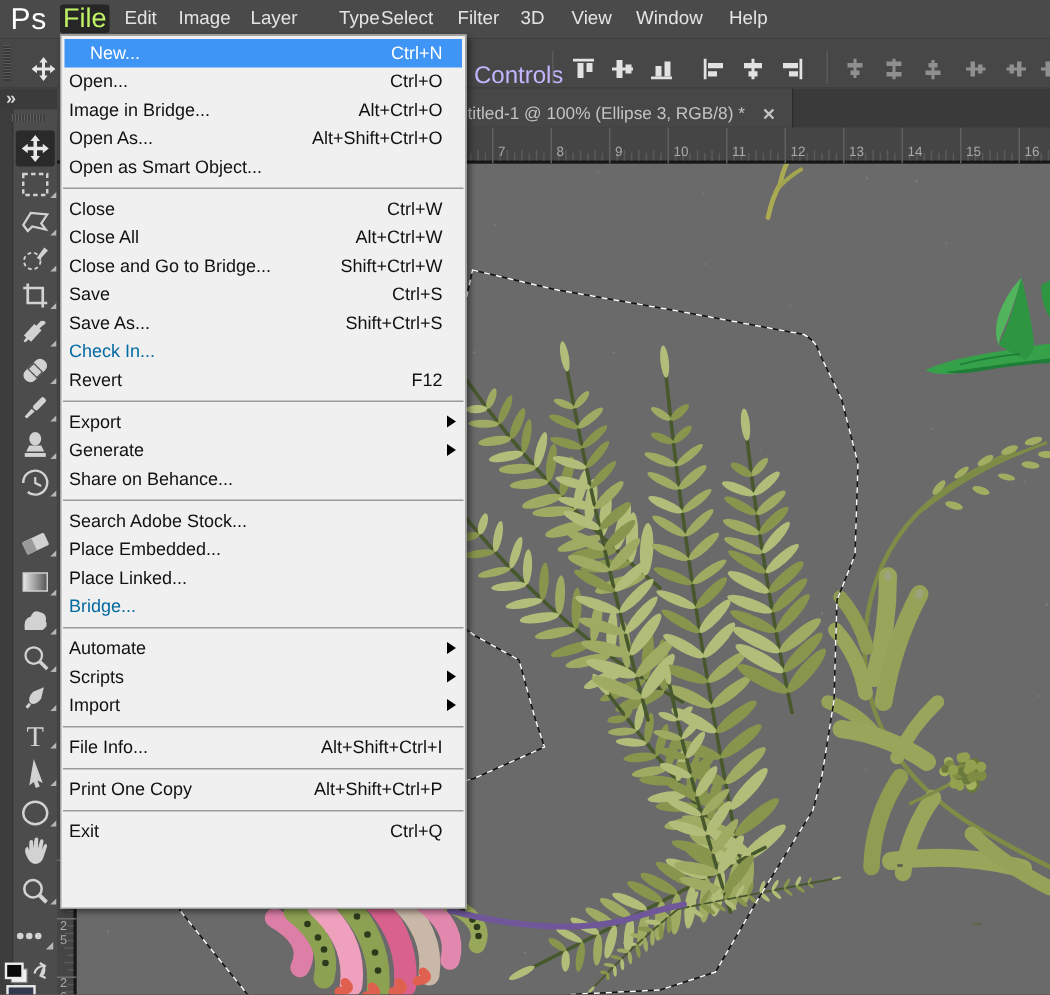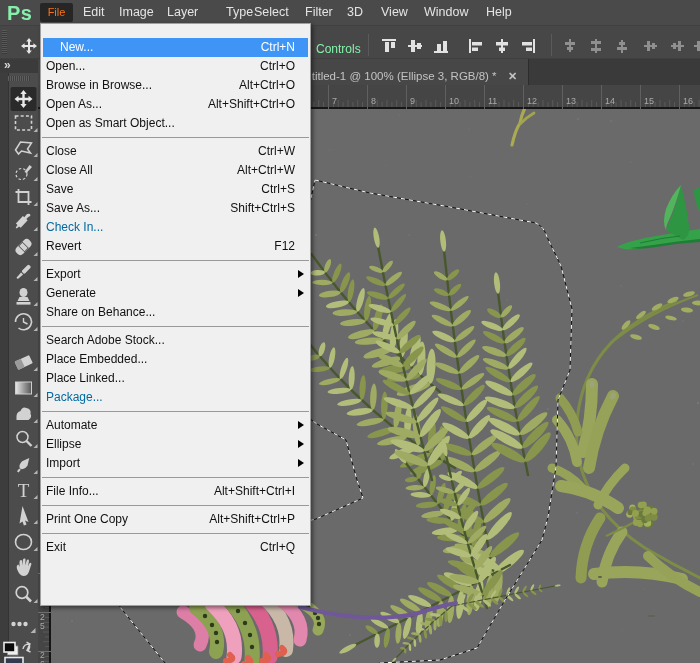--- a/index.html
+++ b/index.html
@@ -1,31 +1,31 @@
 <!DOCTYPE html>
 <html><head>
 <meta charset="utf-8">
 <style>
 html,body{margin:0;padding:0;}
 body{width:700px;height:663px;position:relative;overflow:hidden;
   font-family:"Liberation Sans",sans-serif;background:#4a4a4a;}
 *{box-sizing:border-box;}
 
 #menubar{position:absolute;left:0;top:0;width:700px;height:25px;background:#4a4a4a;z-index:30;}
-#pslogo{position:absolute;left:7px;top:2px;font-size:20px;font-weight:bold;color:#86efac;letter-spacing:0.5px;}
+#pslogo{position:absolute;left:7px;top:2px;font-size:20px;font-weight:normal;color:#ffffff;letter-spacing:0.5px;}
 .mitem{position:absolute;top:0;height:25px;line-height:24px;font-size:12.5px;color:#e4e4e4;}
 #filebtn{position:absolute;left:40px;top:3px;width:33px;height:19px;background:#262626;border-radius:2px;
-  color:#f97316;text-align:center;line-height:19px;font-size:11px;z-index:31;}
+  color:#bef264;text-align:center;line-height:19px;font-size:18px;z-index:31;}
 
 #optbar{position:absolute;left:0;top:25px;width:700px;height:34px;background:#474747;z-index:20;
   border-top:1px solid #404040;border-bottom:1px solid #3f3f3f;}
 #optgrip{position:absolute;left:2px;top:4px;width:5px;height:24px;
   background:repeating-linear-gradient(to bottom,#595959 0 1px,#3a3a3a 1px 2px);}
 #opt-movetool{position:absolute;left:21px;top:12px;}
-#optctl{position:absolute;left:316px;top:16px;font-size:12px;color:#86efac;text-align:center;}
+#optctl{position:absolute;left:316px;top:16px;font-size:16px;color:#c4b5fd;text-align:center;}
 .vsep{position:absolute;top:8px;width:1px;height:22px;background:#5a5a5a;}
 .aicon{position:absolute;top:13px;}
 
 #tabbar{position:absolute;left:38px;top:59px;width:662px;height:26px;background:#3a3a3a;z-index:5;}
 #tab{position:absolute;left:0;top:0;width:491px;height:26px;background:#474747;border-right:1px solid #2c2c2c;}
 #tabtxt{position:absolute;left:259px;top:11px;font-size:11.5px;color:#c3c3c3;white-space:nowrap;}
 #tabx{position:absolute;left:470px;top:11px;font-size:11px;color:#c3c3c3;font-weight:bold;}
 
 #rulerh{position:absolute;left:38px;top:85px;width:662px;height:24px;background:#454545;z-index:5;
   border-bottom:2px solid #161616;}
@@ -38,21 +38,21 @@
   border-right:1px solid #333;}
 #toolbar{position:absolute;left:9px;top:59px;width:29px;height:604px;background:#4c4c4c;z-index:6;}
 #tbhead{position:absolute;left:0px;top:59px;width:38px;height:14px;background:#3b3b3b;z-index:7;
   color:#d6d6d6;font-size:12px;font-weight:bold;line-height:12px;padding-left:4px;letter-spacing:-2px;}
 #tbgrip{position:absolute;left:8px;top:76px;width:22px;height:5px;z-index:7;
   background:repeating-linear-gradient(to right,#5e5e5e 0 1px,#404040 1px 2px);}
 
 #canvas{position:absolute;left:51px;top:109px;width:649px;height:554px;background:#6a6a6a;z-index:1;}
 
 #menu{position:absolute;left:40px;top:23px;width:271px;height:583px;background:#f0f0f0;
-  border:1px solid #a0a0a0;box-shadow:2px 2px 4px rgba(0,0,0,.45);z-index:40;padding-top:14px;}
+  border:1px solid #a0a0a0;box-shadow:2px 2px 4px rgba(0,0,0,.45);z-index:40;padding-top:2px;}
 .mi{position:relative;height:19px;line-height:19px;font-size:12px;color:#111;}
 .mi .lbl{position:absolute;left:5px;top:0;}
 .mi .sc{position:absolute;right:15px;top:0;}
 .mi.dis{color:#0369a1;}
 .mi.hl{background:#3e95f5;color:#fff;margin:0 2px;}
 .mi.hl .lbl{left:17px;}
 .mi.hl .sc{right:13px;}
 .msep{height:9px;position:relative;}
 .msep:after{content:"";position:absolute;left:1px;right:1px;top:4px;height:1px;background:#999;}
 .arr{position:absolute;right:6px;top:5px;width:0;height:0;
@@ -590,40 +590,44 @@
 <div id="menu">
   <div class="mi hl">
       <span class="lbl">New...</span>
       <span class="sc">Ctrl+N</span>
     </div>
   <div class="mi">
       <span class="lbl">Open...</span>
       <span class="sc">Ctrl+O</span>
     </div>
   <div class="mi">
-      <span class="lbl">Browse in Browse...</span>
+      <span class="lbl">Image in Bridge...</span>
       <span class="sc">Alt+Ctrl+O</span>
     </div>
   <div class="mi">
       <span class="lbl">Open As...</span>
       <span class="sc">Alt+Shift+Ctrl+O</span>
     </div>
   <div class="mi">
       <span class="lbl">Open as Smart Object...</span>
     </div>
   <div class="msep"></div>
   <div class="mi">
       <span class="lbl">Close</span>
       <span class="sc">Ctrl+W</span>
     </div>
   <div class="mi">
       <span class="lbl">Close All</span>
       <span class="sc">Alt+Ctrl+W</span>
     </div>
   <div class="mi">
+      <span class="lbl">Close and Go to Bridge...</span>
+      <span class="sc">Shift+Ctrl+W</span>
+    </div>
+  <div class="mi">
       <span class="lbl">Save</span>
       <span class="sc">Ctrl+S</span>
     </div>
   <div class="mi">
       <span class="lbl">Save As...</span>
       <span class="sc">Shift+Ctrl+S</span>
     </div>
   <div class="mi dis">
       <span class="lbl">Check In...</span>
     </div>
@@ -647,29 +651,29 @@
   <div class="mi">
       <span class="lbl">Search Adobe Stock...</span>
     </div>
   <div class="mi">
       <span class="lbl">Place Embedded...</span>
     </div>
   <div class="mi">
       <span class="lbl">Place Linked...</span>
     </div>
   <div class="mi dis">
-      <span class="lbl">Package...</span>
+      <span class="lbl">Bridge...</span>
     </div>
   <div class="msep"></div>
   <div class="mi">
       <span class="lbl">Automate</span>
       <span class="arr"></span>
     </div>
   <div class="mi">
-      <span class="lbl">Ellipse</span>
+      <span class="lbl">Scripts</span>
       <span class="arr"></span>
     </div>
   <div class="mi">
       <span class="lbl">Import</span>
       <span class="arr"></span>
     </div>
   <div class="msep"></div>
   <div class="mi">
       <span class="lbl">File Info...</span>
       <span class="sc">Alt+Shift+Ctrl+I</span>

